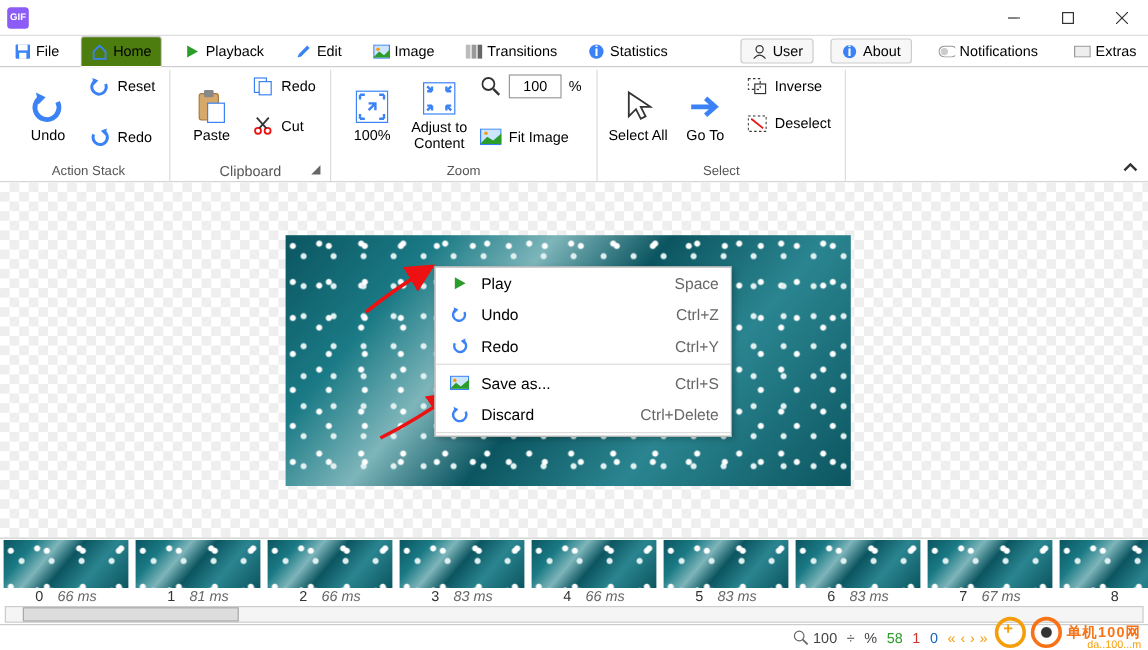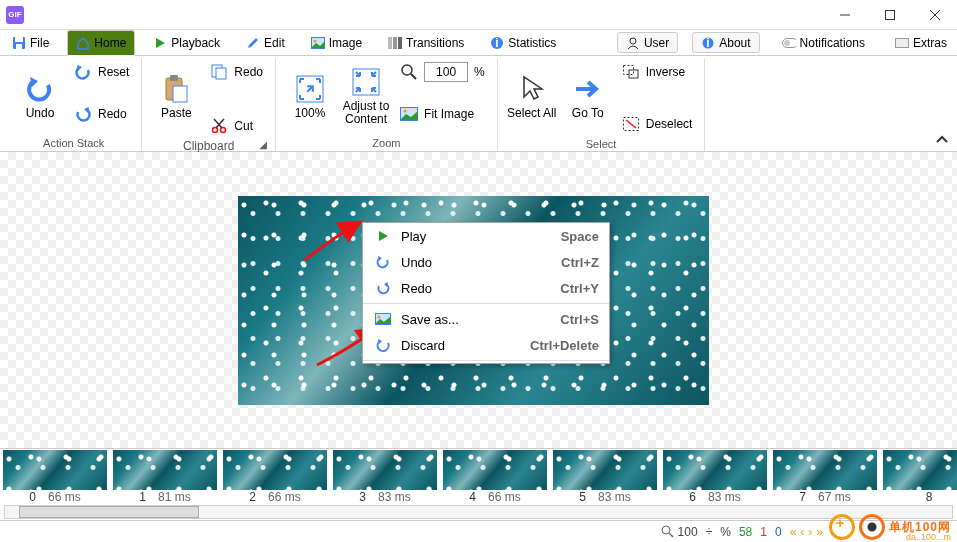--- a/index.html
+++ b/index.html
@@ -49,30 +49,30 @@
    radial-gradient(circle at 80% 20%, #fff 0 2px, transparent 3px),
    linear-gradient(130deg,#0b5560 0%, #1a7a85 20%, #7db5ba 35%, #0b5560 50%, #2a8590 70%, #0b5560 100%);
    background-size: 30px 30px, 25px 25px, 35px 35px, 100% 100%;
 }
 
 
 .ctxmenu { position: absolute; left: 362px; top: 222px; width: 248px; background: #fff; border: 1px solid #aaa; box-shadow: 2px 2px 5px rgba(0,0,0,.25); }
 .ctxmenu .row { display: flex; align-items: center; height: 26px; padding: 0 10px; cursor: pointer; }
 .ctxmenu .row .cic { width: 20px; height: 16px; display: flex; align-items: center; justify-content: center; margin-right: 8px; }
 .ctxmenu .row .clbl { flex: 1; font-size: 13px; }
-.ctxmenu .row .csc { font-size: 13px; color: #666; font-weight: 700; }
+.ctxmenu .row .csc { font-size: 13px; color: #666; font-weight: 400; }
 .ctxmenu .sep { height: 1px; background: #ddd; margin: 2px 0; }
 
 
 .frames { position: absolute; bottom: 38px; left: 0; right: 0; height: 56px; border-top: 1px solid #ccc; display: flex; overflow: hidden; }
 .frame { display: flex; flex-direction: column; align-items: center; width: 110px; }
 .frame .th { width: 104px; height: 42px; margin: 1px 3px 0 3px; }
 .frame .info { display: flex; gap: 12px; font-size: 11px; color: #444; }
 .frame .info .idx { color: #333; }
-.frame .info .ms { color: #666; }
+.frame .info .ms { font-style: italic; color: #666; }
 .frames-scroll { position: absolute; bottom: 23px; left: 4px; right: 4px; height: 14px; border: 1px solid #ccc; background: #f5f5f5; }
 .frames-scroll .thumb { position: absolute; left: 14px; top: 0; width: 180px; height: 12px; background: #ddd; border: 1px solid #aaa; }
 
 
 .statusbar { position: absolute; bottom: 0; left: 0; right: 0; height: 22px; border-top: 1px solid #ccc; display: flex; align-items: center; justify-content: flex-end; padding: 0 6px; gap: 8px; font-size: 12px; color: #444; }
 .statusbar .grp { display: flex; align-items: center; gap: 4px; }
 .statusbar .green { color: #2a9d2a; }
 .statusbar .red { color: #c33; }
 .statusbar .navy { color: #1565c0; }
 
@@ -263,21 +263,21 @@
       <div class="smcol">
         <div class="smbtn">
             <span class="ic">
               <svg width="16" height="16">
                 <rect x="1" y="1" width="10" height="12" fill="#fff" stroke="#3b82f6"></rect>
                 <rect x="5" y="4" width="10" height="11" fill="#fff" stroke="#3b82f6"></rect>
               </svg>
             </span>
             <span>Redo</span>
           </div>
-        <div class="smbtn" style="margin-top:30px">
+        <div class="smbtn" style="margin-top:9px">
             <span class="ic">
               <svg width="16" height="16">
                 <circle cx="4" cy="12" r="2.5" fill="none" stroke="#e11" stroke-width="1.5"></circle>
                 <circle cx="12" cy="12" r="2.5" fill="none" stroke="#e11" stroke-width="1.5"></circle>
                 <line x1="5" y1="10" x2="13" y2="1" stroke="#333" stroke-width="1.5"></line>
                 <line x1="11" y1="10" x2="3" y2="1" stroke="#333" stroke-width="1.5"></line>
               </svg>
             </span>
             <span>Cut</span>
           </div>
@@ -355,21 +355,21 @@
       <div class="smcol">
         <div class="smbtn">
             <span class="ic">
               <svg width="16" height="14">
                 <rect x="0.5" y="0.5" width="10" height="9" fill="none" stroke="#333" stroke-dasharray="2"></rect>
                 <rect x="6" y="5" width="9" height="8" fill="none" stroke="#333"></rect>
               </svg>
             </span>
             <span>Inverse</span>
           </div>
-        <div class="smbtn" style="margin-top:28px">
+        <div class="smbtn" style="margin-top:7px">
             <span class="ic">
               <svg width="16" height="14">
                 <rect x="0.5" y="0.5" width="15" height="13" fill="none" stroke="#333" stroke-dasharray="2"></rect>
                 <line x1="3" y1="3" x2="13" y2="11" stroke="#e11" stroke-width="1.5"></line>
               </svg>
             </span>
             <span>Deselect</span>
           </div>
       </div>
     </div>

